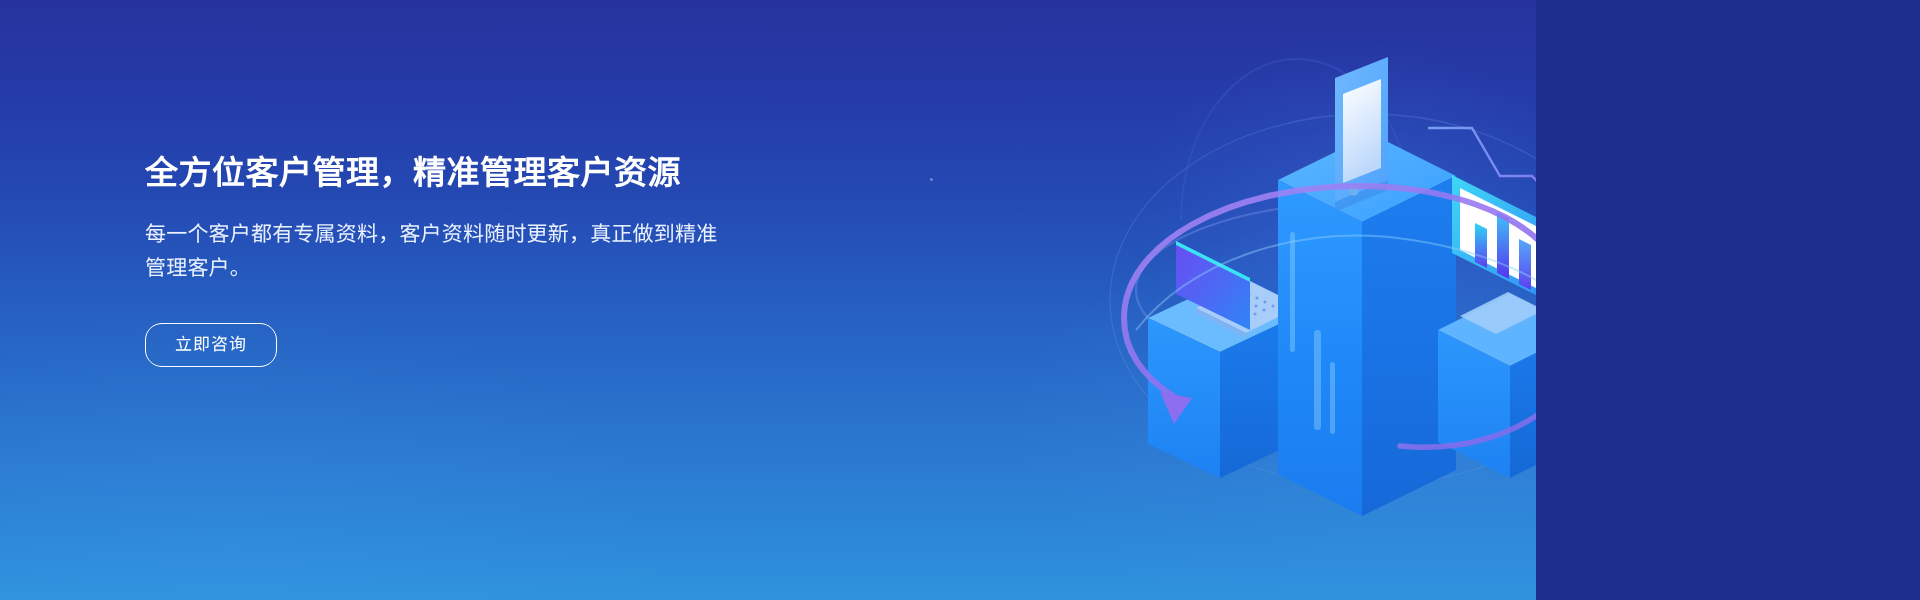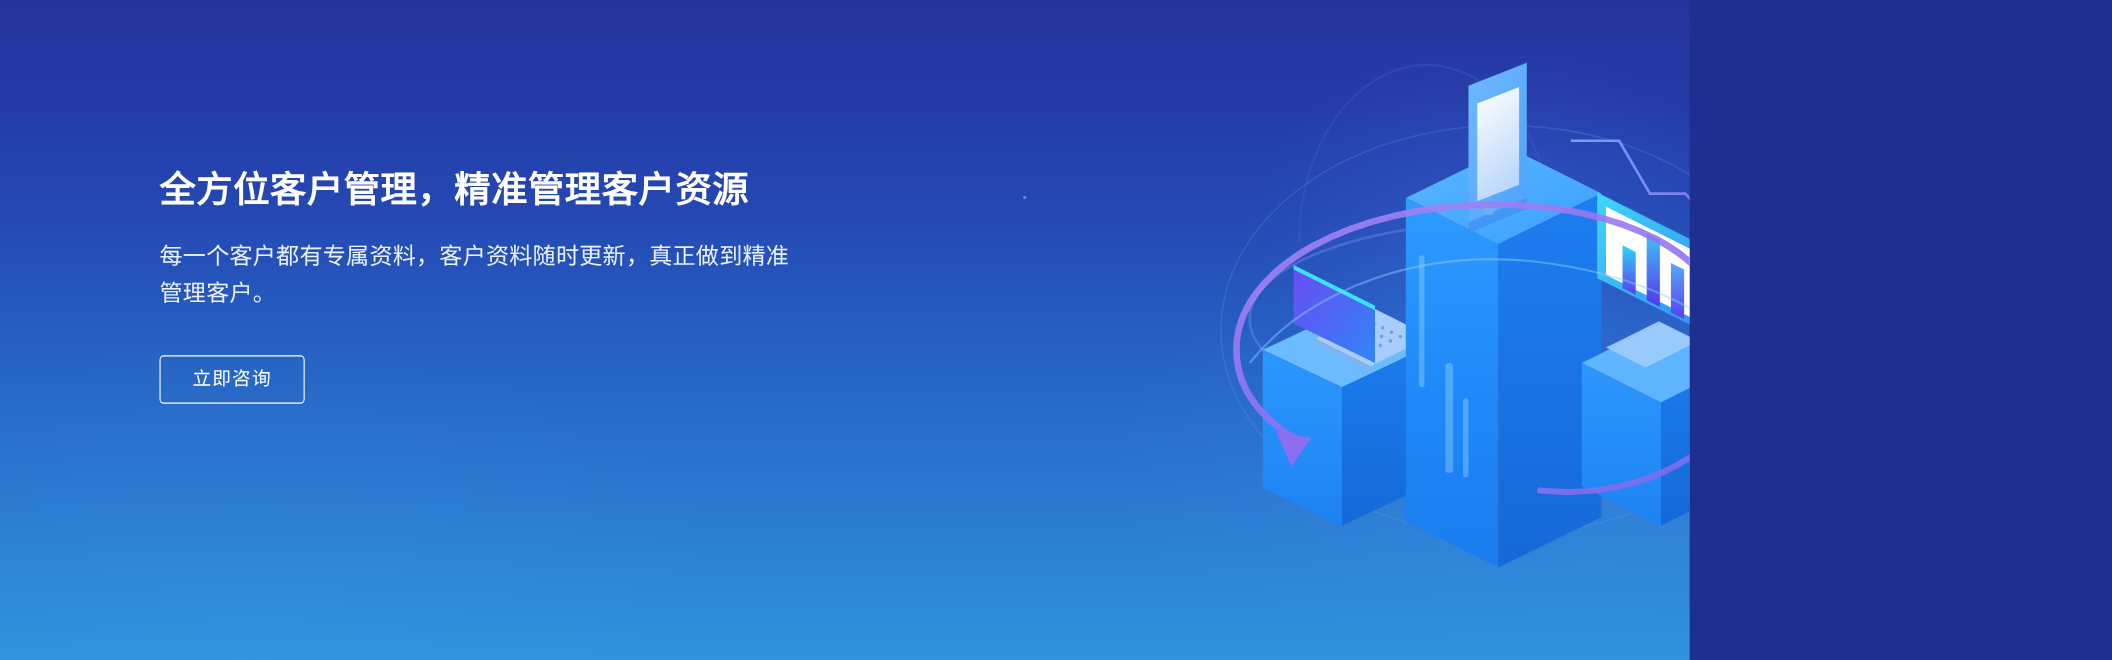--- a/index.html
+++ b/index.html
@@ -98,21 +98,21 @@
     letter-spacing: 0.2px;
   }
   .cta {
     display: inline-block;
     margin-top: 38px;
     padding: 0 29px;
     height: 44px;
     line-height: 42px;
     box-sizing: border-box;
     border: 1.6px solid #ffffff;
-    border-radius: 4px;
+    border-radius: 17px;
     background: transparent;
     color: #ffffff;
     font-size: 17px;
     font-family: inherit;
     letter-spacing: 1px;
     cursor: pointer;
     outline: none;
   }
 
   

